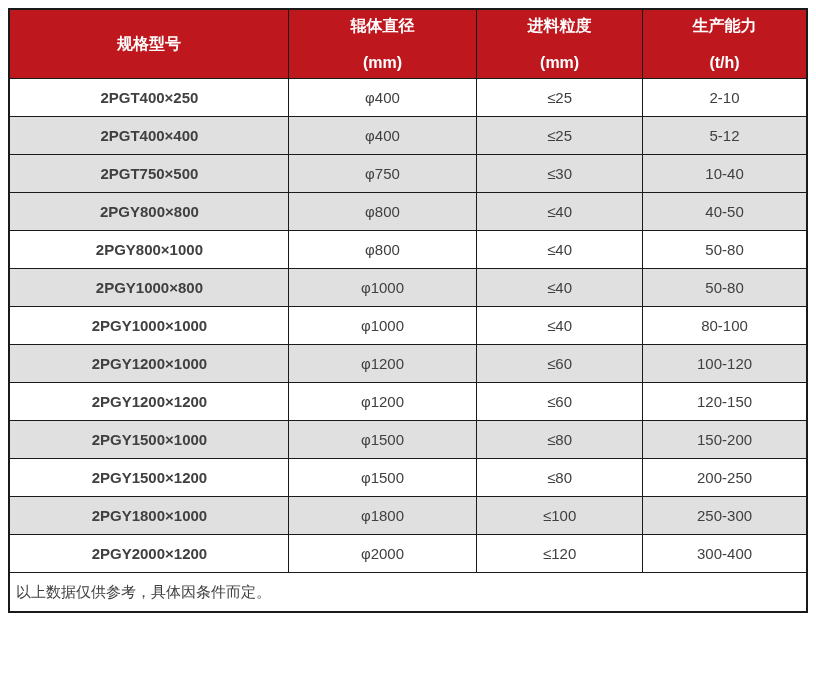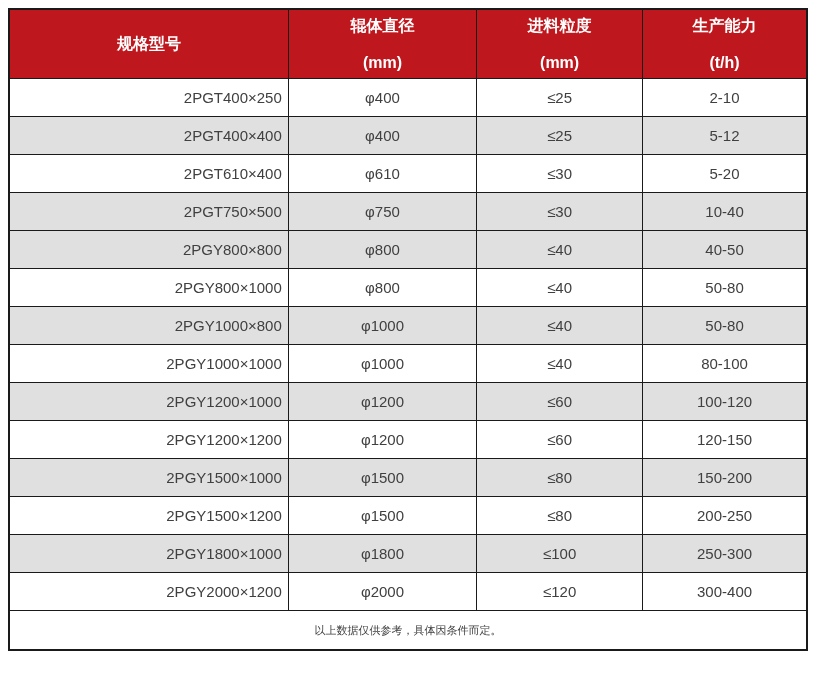--- a/index.html
+++ b/index.html
@@ -52,26 +52,26 @@
     height:37px;
     font-size:15px;
     color:var(--text);
     padding:0 6px;
     text-align:center;
     background:var(--row-bg);
     overflow:hidden;
     white-space:nowrap;
   }
   tr.alt td{background:var(--row-alt-bg);margin-left:48px;}
-  td.model{text-align:right; padding-left:7px;}
+  td.model{text-align:center; padding-left:7px;font-weight:bold;}
   td.footnote{
-    text-align:center;
+    text-align:left;
     height:38px;
     background:var(--row-bg);
-    font-size:11px;
+    font-size:15px;
   }
 </style>
 </head>
 <body>
 
 <div class="page">
   <table class="spec-table">
     <colgroup>
       <col class="c1">
         <col class="c2">
@@ -102,26 +102,20 @@
           <td class="model">2PGT400×250</td>
           <td>φ400</td>
           <td>≤25</td>
           <td>2-10</td>
         </tr>
         <tr class="alt">
           <td class="model">2PGT400×400</td>
           <td>φ400</td>
           <td>≤25</td>
           <td>5-12</td>
-        </tr>
-        <tr>
-          <td class="model">2PGT610×400</td>
-          <td>φ610</td>
-          <td>≤30</td>
-          <td>5-20</td>
         </tr>
         <tr class="alt">
           <td class="model">2PGT750×500</td>
           <td>φ750</td>
           <td>≤30</td>
           <td>10-40</td>
         </tr>
         <tr class="alt">
           <td class="model">2PGY800×800</td>
           <td>φ800</td>

